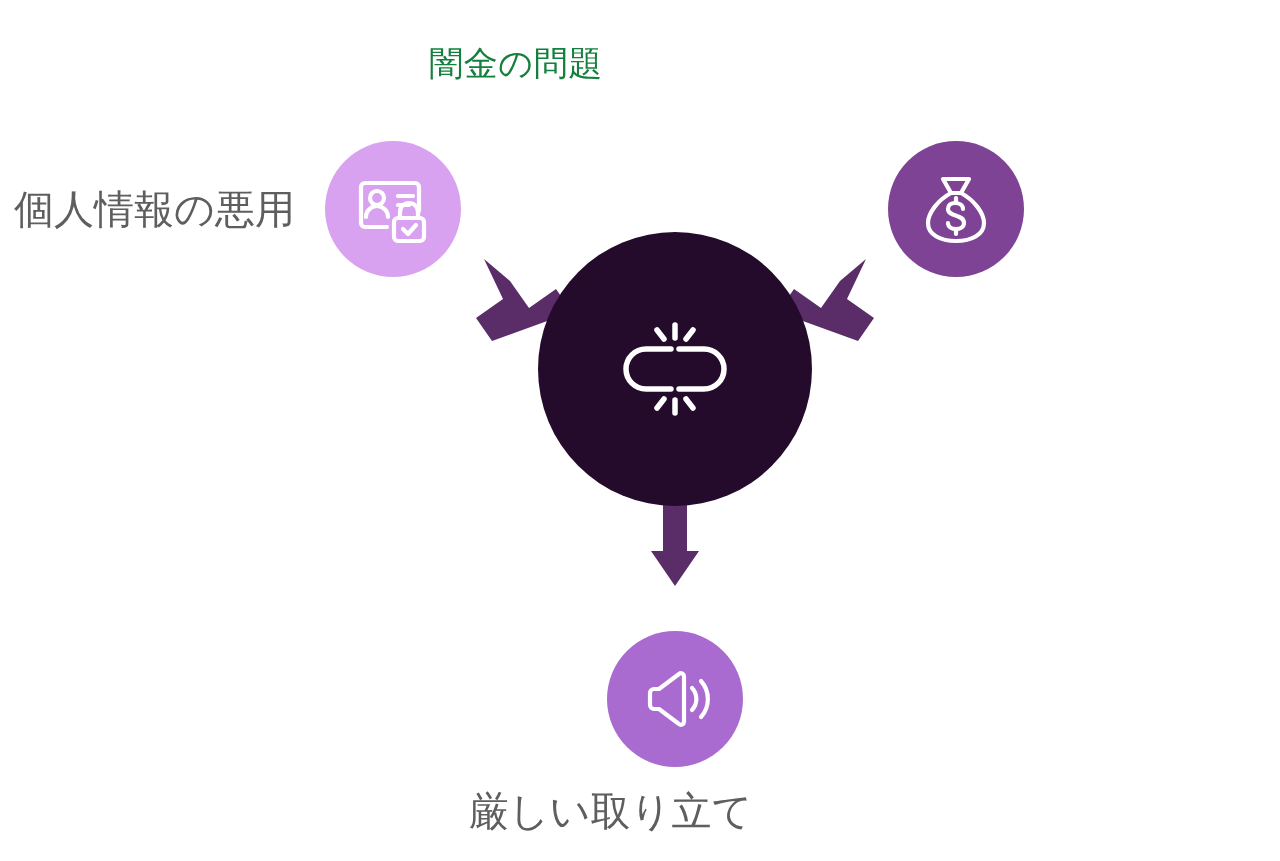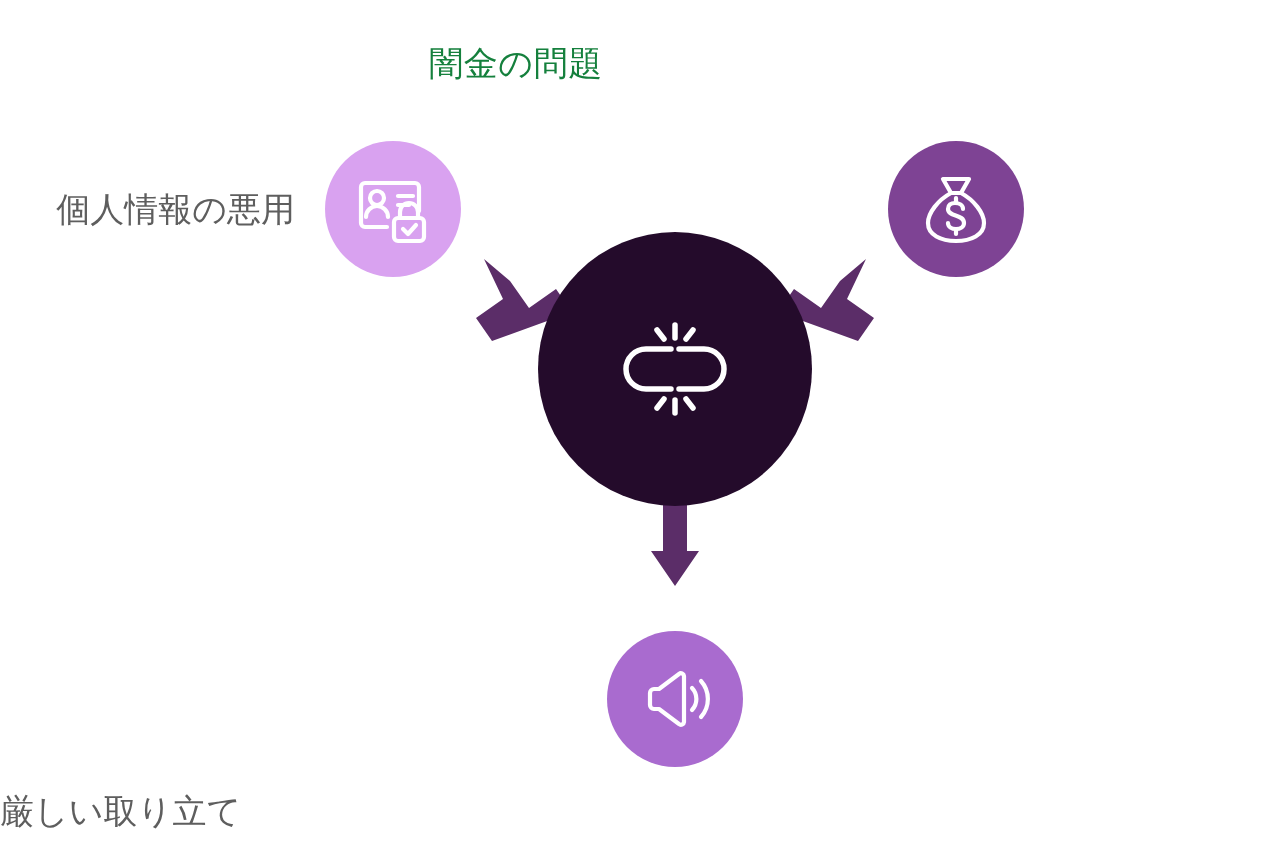--- a/index.html
+++ b/index.html
@@ -68,21 +68,21 @@
     height: 136px;
   }
 
   #node-left    { left: 325px;  top: 141px; }
   #node-right   { left: 888px;  top: 141px; }
   #node-bottom  { left: 607px;  top: 631px; }
 
   
   .node-label {
     position: absolute;
-    font-size: 34px;
+    font-size: 40px;
     line-height: 42px;
     font-weight: 400;
     color: #5e5e5e;
     white-space: nowrap;
   }
 
   #label-left {
     right: 985px;
     top: 188px;
     text-align: right;
@@ -91,20 +91,21 @@
   #label-right {
     left: 1050px;
     top: 188px;
     text-align: left;
   }
 
   #label-bottom {
     left: 0;
     width: 1221px;
     top: 790px;
+    text-align: center;
   }
 
   .icon-svg { display: block; }
 </style>
 </head>
 <body>
 
 <div id="diagram-root">
 
   <div class="diagram-title">闇金の問題</div>

